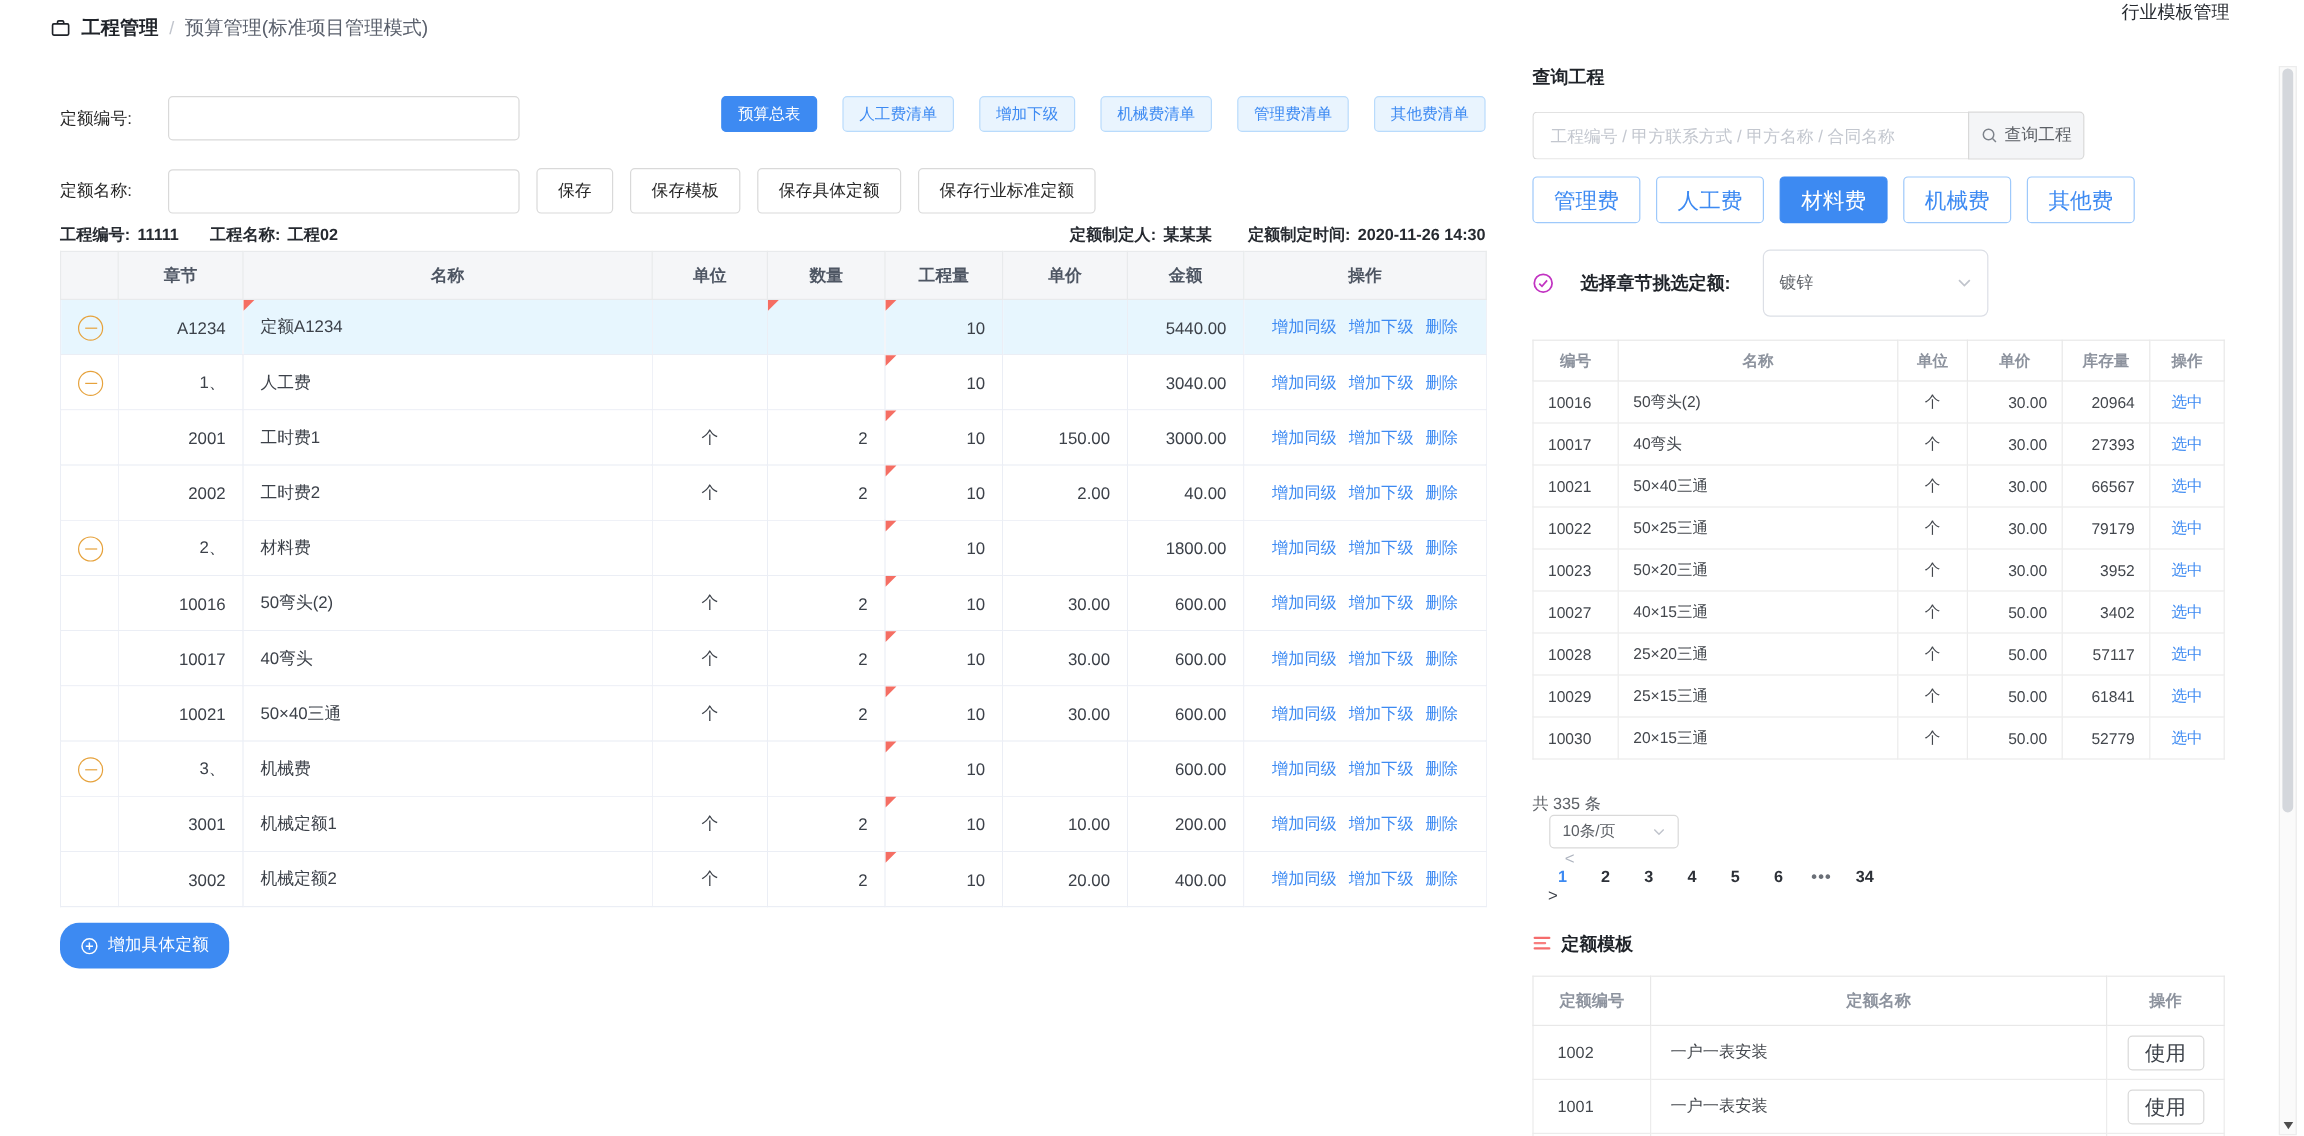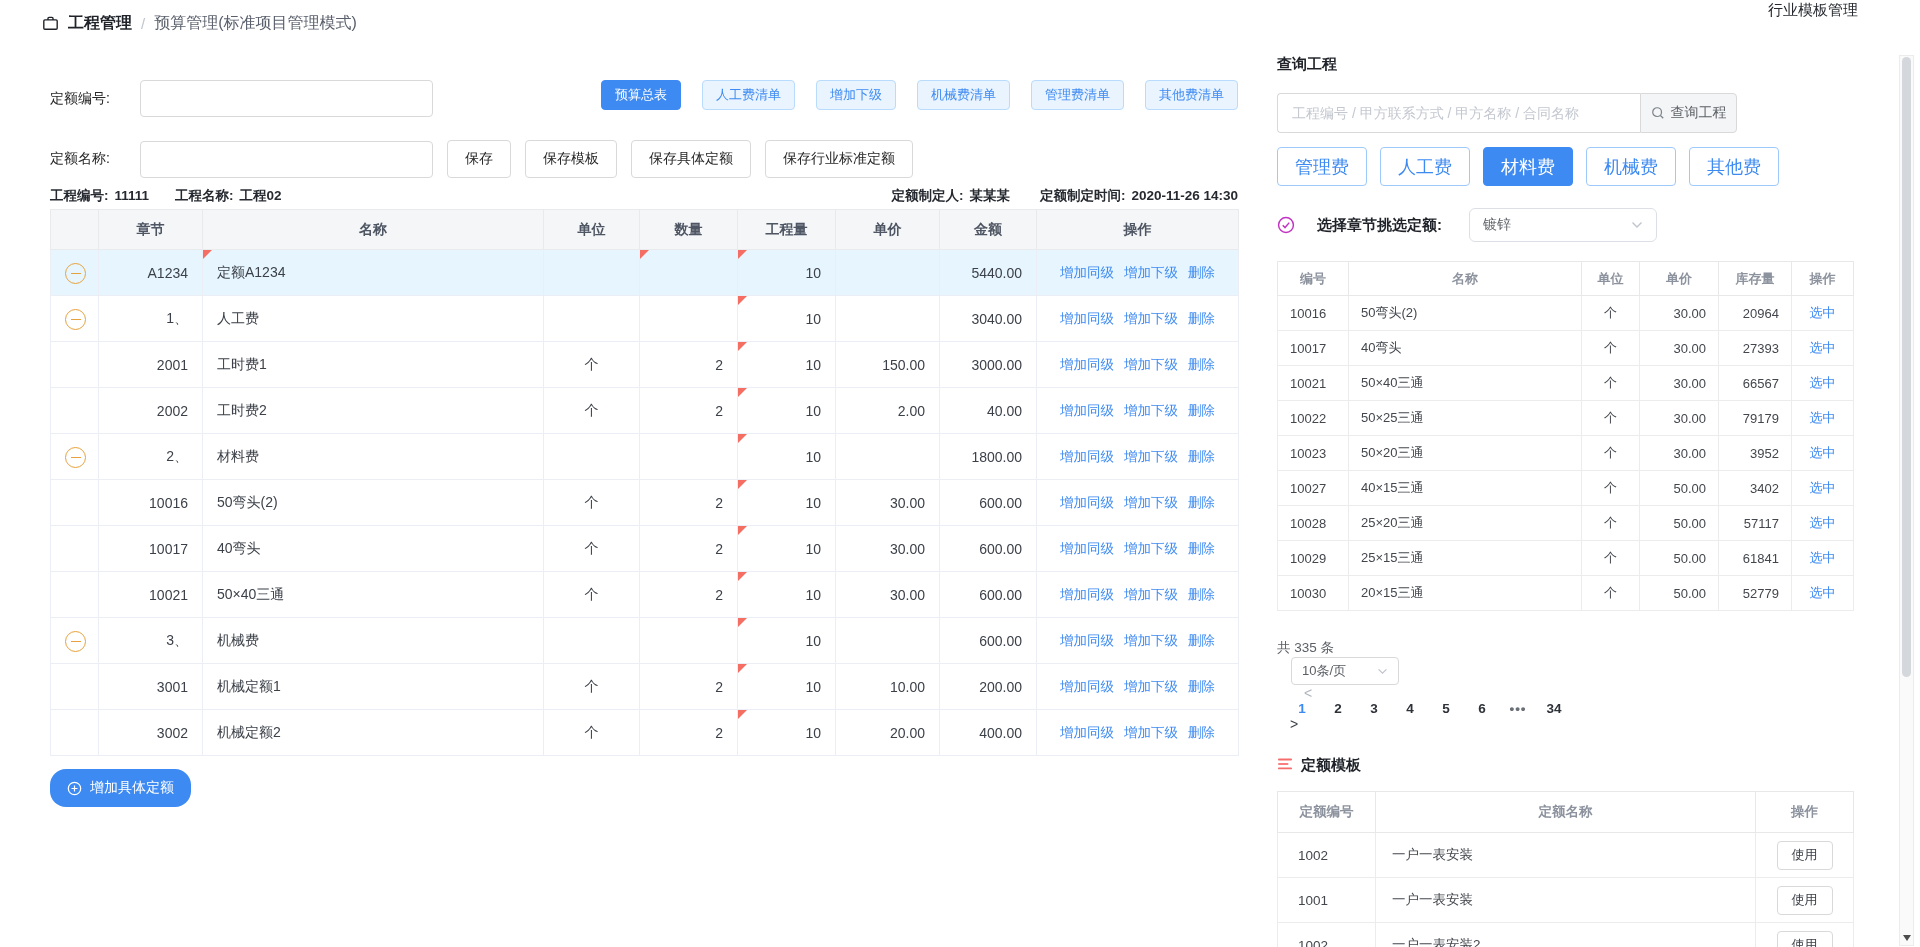--- a/index.html
+++ b/index.html
@@ -49,21 +49,21 @@
   .panel-title { font-size:15px; font-weight:700; color:#1f2329; }
   .search-bar { display:flex; width:460px; height:40px; margin-top:19px; }
   .search-input { flex:1; border:1px solid #d9d9d9; border-right:none; border-radius:4px 0 0 4px; padding:13px 14px; font-size:14px; color:#303133; outline:none; }
   .search-input::placeholder { color:#c3c7cf; }
   .search-btn { width:97px; background:#f4f5f7; border:1px solid #d9d9d9; border-radius:0 4px 4px 0; font-size:14px; color:#5c6066; display:flex; align-items:center; justify-content:center; gap:6px; }
   .filter-row { display:flex; gap:13px; margin-top:14px; }
   .filter-chip { height:39px; padding:0 17px; border:1px solid #9ec9fb; border-radius:4px; background:#fff; color:#3d8af2; font-size:18px; }
   .filter-chip.active { background:#3d8af2; border-color:#3d8af2; color:#fff; }
   .chapter-row { display:flex; align-items:center; margin-top:22px;gap:14px; }
   .chapter-label { font-size:15px; font-weight:700; color:#1f2329; margin-left:8px; }
-  .chapter-select { width:188px; height:34px; border:1px solid #dcdfe6; border-radius:6px; display:flex; align-items:center; justify-content:space-between; padding:15px 13px; margin-left:13px; font-size:14px; color:#5c6066; cursor:pointer; background:#fff; }
+  .chapter-select { width:188px; height:56px; border:1px solid #dcdfe6; border-radius:6px; display:flex; align-items:center; justify-content:space-between; padding:15px 13px; margin-left:13px; font-size:14px; color:#5c6066; cursor:pointer; background:#fff; }
 
   .materials-table { width:576px; margin-top:19px; font-size:13px; }
   .materials-table th { height:34px; border:1px solid #e8e8e8; color:#8d939e; font-weight:600; font-size:13px; background:#fff; }
   .materials-table td { height:35px; border:1px solid #ececec; color:#43474d; background:#fff; }
   .pad-l { padding-left:12px; } .pad-r { padding-right:12px; }
   .stock { color:#f5222d; }
   .select-link { color:#3d8af2; font-size:13px; }
 
   .pagination { display:flex; align-items:flex-start; margin-top:28px; font-size:13.5px; color:#5c6066;flex-direction:column; }
   .page-size-select { width:108px; height:28px; border:1px solid #d9d9d9; border-radius:4px; display:flex; align-items:center; justify-content:space-between; padding:0 10px; margin-left:14px; font-size:13px; color:#5c6066; cursor:pointer; background:#fff; }
@@ -71,21 +71,21 @@
   .page-arrow.next { color:#3c4149; margin-left:8px; }
   .pages { display:flex; align-items:center; }
   .page-num { min-width:22px; text-align:center; margin-left:14px; font-weight:700; color:#2d3138; font-size:13.5px; cursor:pointer; }
   .page-num.active { color:#3d8af2; }
   .page-num.ellipsis { color:#6a6f77; letter-spacing:1px; cursor:default; }
 
   .template-title-row { display:flex; gap:8px; margin-top:24px; }
   .template-table { width:576px; margin-top:16px; font-size:13.5px; }
   .template-table th { height:41px; border:1px solid #e8e8e8; color:#8d939e; font-weight:600; font-size:13.5px; background:#fff; }
   .template-table td { height:45px; border:1px solid #ececec; color:#43474d; background:#fff; }
-  .use-btn { height:29px; padding:0 14px; background:#fff; border:1px solid #d9d9d9; border-radius:4px; font-size:13px; color:#3c4149; }
+  .use-btn { height:29px; padding:0 14px; background:#fff; border:1px solid #d9d9d9; border-radius:4px; font-size:17px; color:#3c4149; }
 
   
   .page-scrollbar { position:absolute; left:1899px; top:55px; width:15px; height:891px; background:#fafafa; border:1px solid #ececec; }
   .scroll-thumb { position:absolute; left:2px; top:1px; width:9px; height:620px; background:#d4d7dc; border-radius:5px; cursor:pointer; }
   .scroll-down-arrow { position:absolute; bottom:4px; left:3px; width:0; height:0; border-left:4.5px solid transparent; border-right:4.5px solid transparent; border-top:6px solid #4d4d4d; cursor:pointer; }
 </style>
 </head>
 <body>
 
 <div class="breadcrumb">

